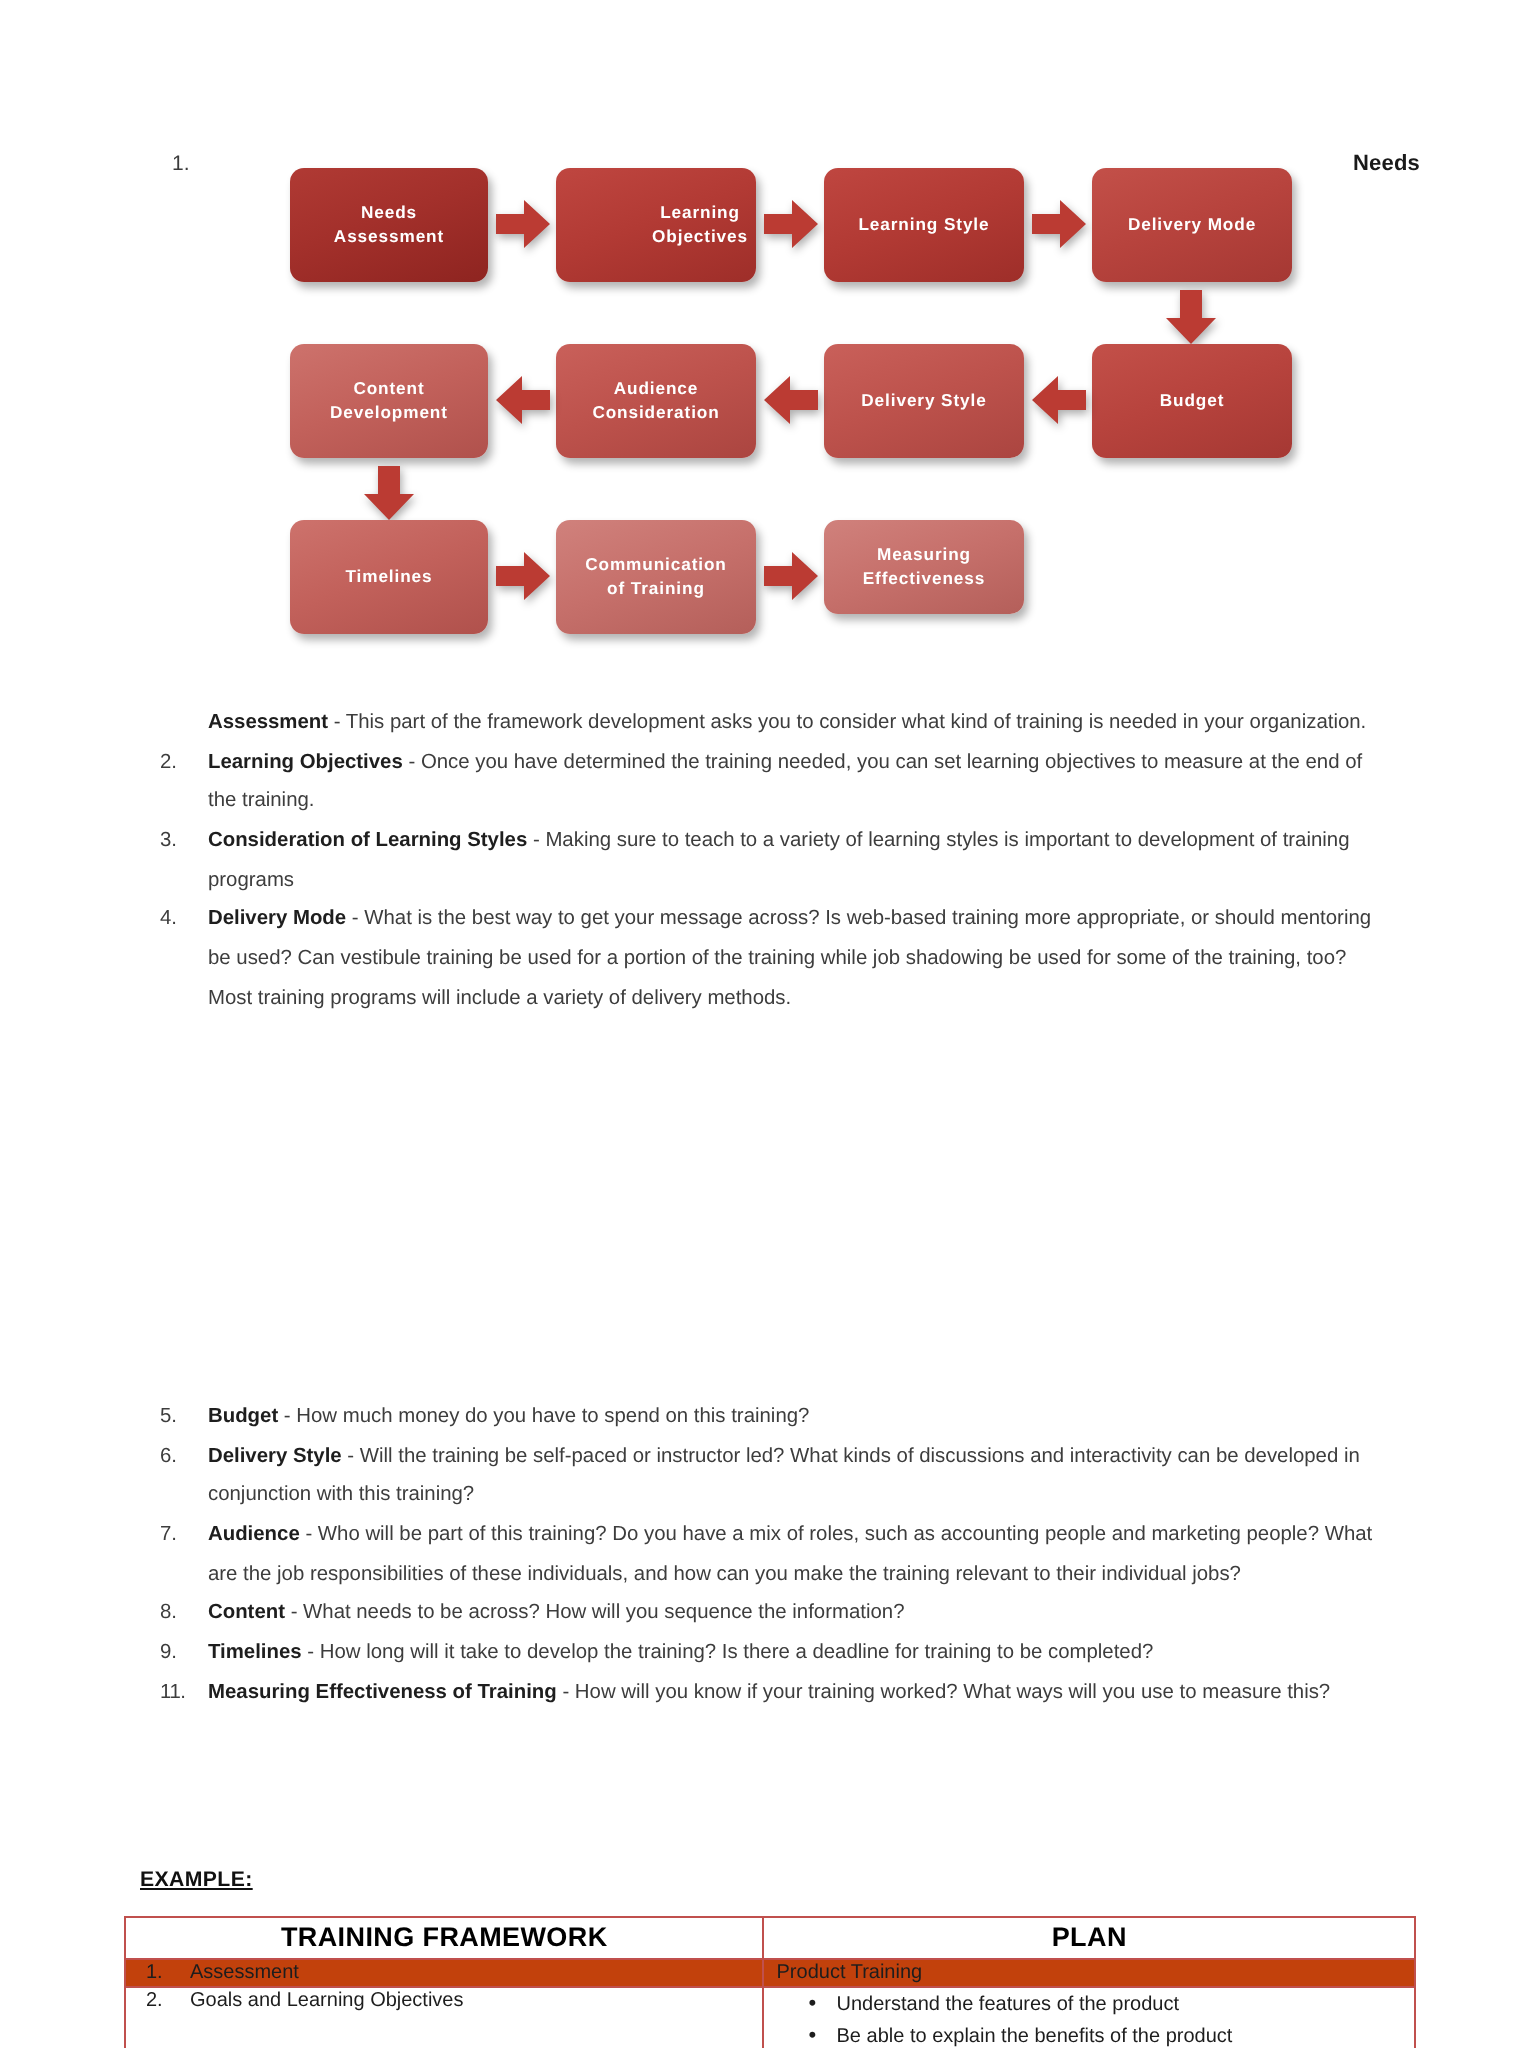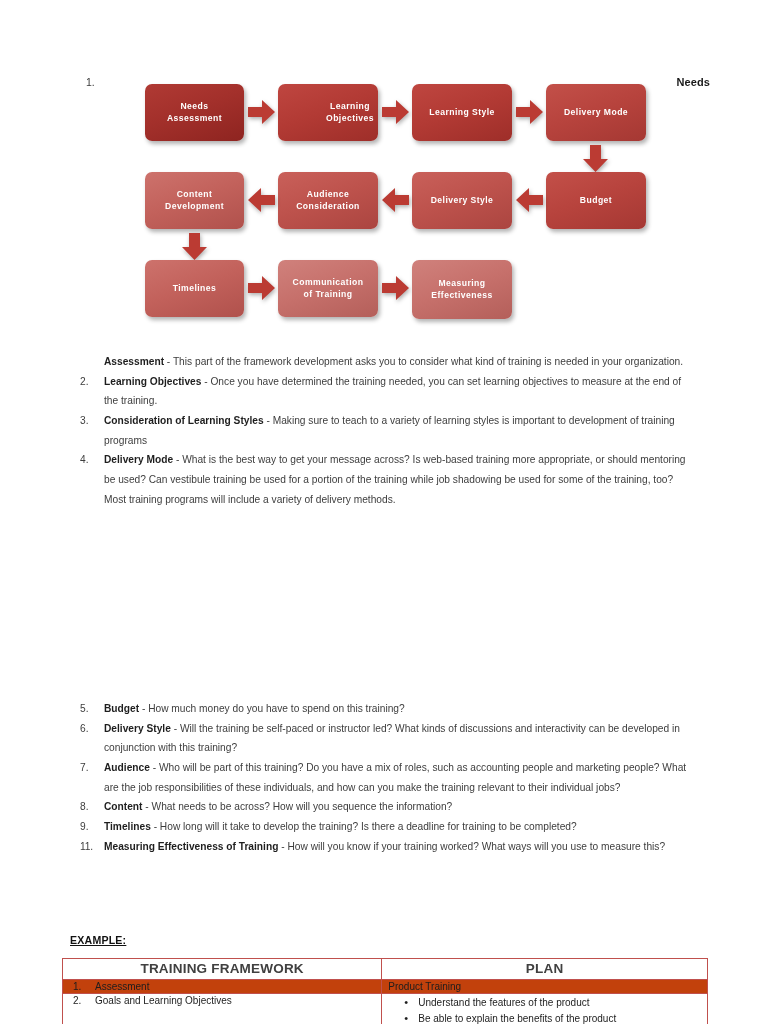--- a/index.html
+++ b/index.html
@@ -142,21 +142,21 @@
     padding: 1px 6px;
     vertical-align: top;
   }
   table.framework thead th {
     background: #ffffff;
     font-size: 13.5px;
     font-weight: bold;
     text-align: center;
     letter-spacing: .2px;
     padding: 2px 4px 3px;
-    color: #404040;
+    color: #000000;
   }
   table.framework tr.hl td {
     background: #c2410c;
   }
   .col-a { width: 49.5%; }
   .col-b { width: 50.5%; }
   .rownum {
     display: inline-block;
     width: 22px;
     padding-left: 4px;
@@ -282,21 +282,21 @@
     <div class="fbox tone-6" style="left:133px; top:176px; width:100px; height:57px;">
       <span>Communication<br>of Training</span>
     </div>
 
     <div class="arrow" style="left:237px; top:192px;">
       <svg width="27" height="24" viewBox="0 0 27 24">
         <polygon points="0,7 14,7 14,0 27,12 14,24 14,17 0,17" fill="#bb3b33"></polygon>
       </svg>
     </div>
 
-    <div class="fbox tone-6" style="left:267px; top:176px; width:100px; height:59px;">
+    <div class="fbox tone-6" style="left:267px; top:176px; width:100px; height:47px;">
       <span>Measuring<br>Effectiveness</span>
     </div>
   </div>
 
   <div class="list-block block-top">
 
     <div class="li">
       <span class="num"></span>
       <b>Assessment</b><span class="cont"> - This part of the framework development asks you to consider what kind of training is needed in your organization.</span>
     </div>

